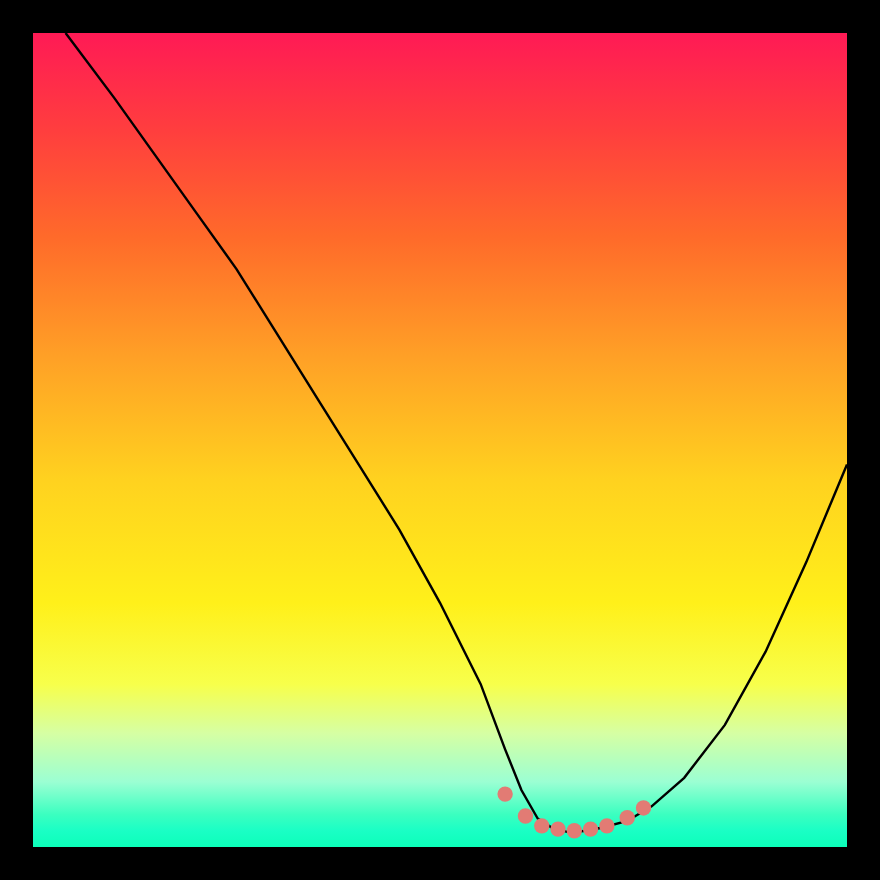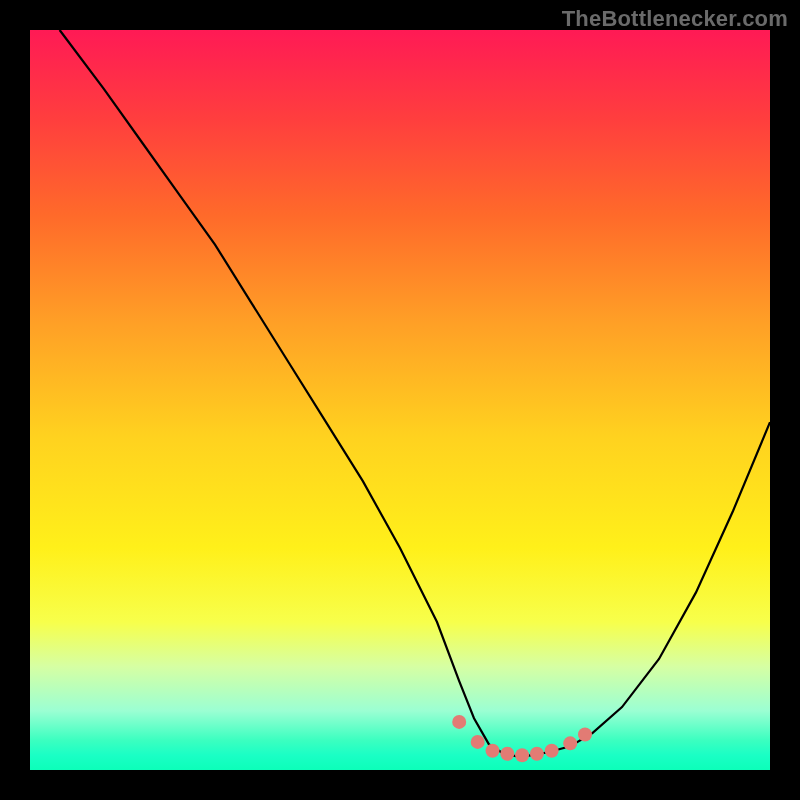--- a/index.html
+++ b/index.html
@@ -55,21 +55,20 @@
     top: 0;
     width: 740px;
     height: 740px;
     overflow: visible;
   }
 </style>
 </head>
 <body>
 
 <div class="frame">
-  <div class="watermark">TheBottlenecker.com</div>
 
   <div class="plot">
     <svg class="curve" viewBox="0 0 740 740" preserveAspectRatio="none">
       <path id="curve-path" fill="none" stroke-width="2.2" stroke="#000000" d="M29.60 0.00 L74.00 59.20 L111.00 111.00 L148.00 162.80 L185.00 214.60 L222.00 273.80 L259.00 333.00 L296.00 392.20 L333.00 451.40 L370.00 518.00 L407.00 592.00 L429.20 651.20 L444.00 688.20 L458.80 714.10 L473.60 723.72 L488.40 726.68 L503.20 725.20 L518.00 722.24 L540.20 716.32 L562.40 703.00 L592.00 677.10 L629.00 629.00 L666.00 562.40 L703.00 481.00 L740.00 392.20"></path>
       <g id="markers">
           <circle cx="429.20" cy="691.90" r="7" fill="#e27b74"></circle>
           <circle cx="447.70" cy="711.88" r="7" fill="#e27b74"></circle>
           <circle cx="462.50" cy="720.76" r="7" fill="#e27b74"></circle>
           <circle cx="477.30" cy="723.72" r="7" fill="#e27b74"></circle>
           <circle cx="492.10" cy="725.20" r="7" fill="#e27b74"></circle>

